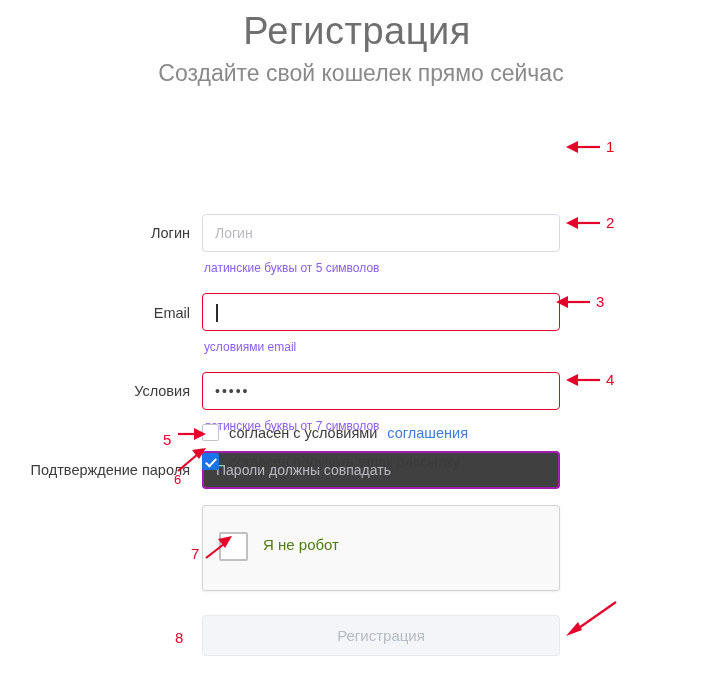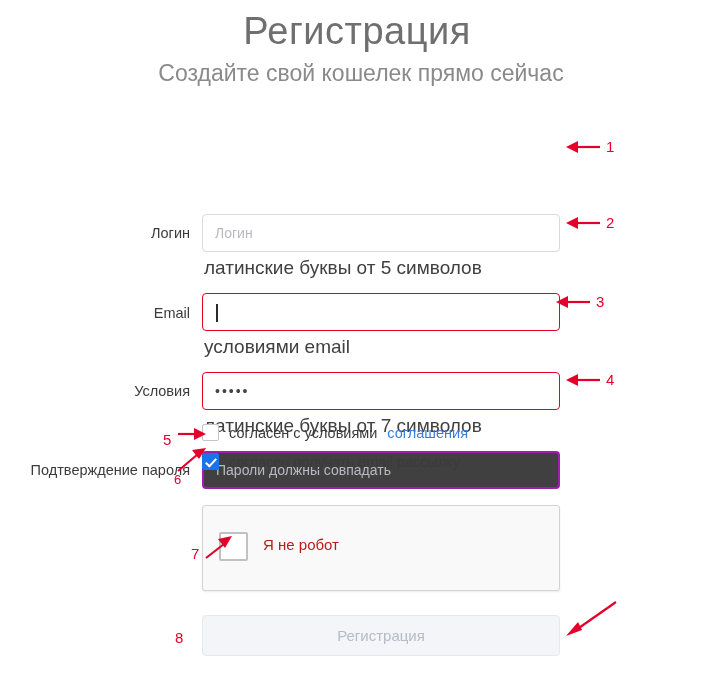--- a/index.html
+++ b/index.html
@@ -89,22 +89,22 @@
     letter-spacing: 2px;
   }
   .field.disabled {
     background: #404040;
     border: 2px solid #a21caf;
   }
 
   .hint {
     position: absolute;
     left: 204px;
-    font-size: 19px;
-    color: #404040;
+    font-size: 12px;
+    color: #8b5cf6;
     line-height: 16px;
   }
 
   
   .caret {
     position: absolute;
     left: 216px;
     width: 1.5px;
     height: 18px;
     background: #2b2b2b;
@@ -172,21 +172,21 @@
     background: #fff;
     border: 2px solid #c1c1c1;
     border-radius: 2px;
     box-sizing: border-box;
   }
   .rc-text {
     position: absolute;
     left: 60px;
     top: 30px;
     font-size: 15px;
-    color: #b91c1c;
+    color: #4d7c0f;
   }
   .rc-logo {
     position: absolute;
     right: 14px;
     top: 12px;
     width: 60px;
     text-align: center;
   }
   .rc-mark {
     width: 34px;

